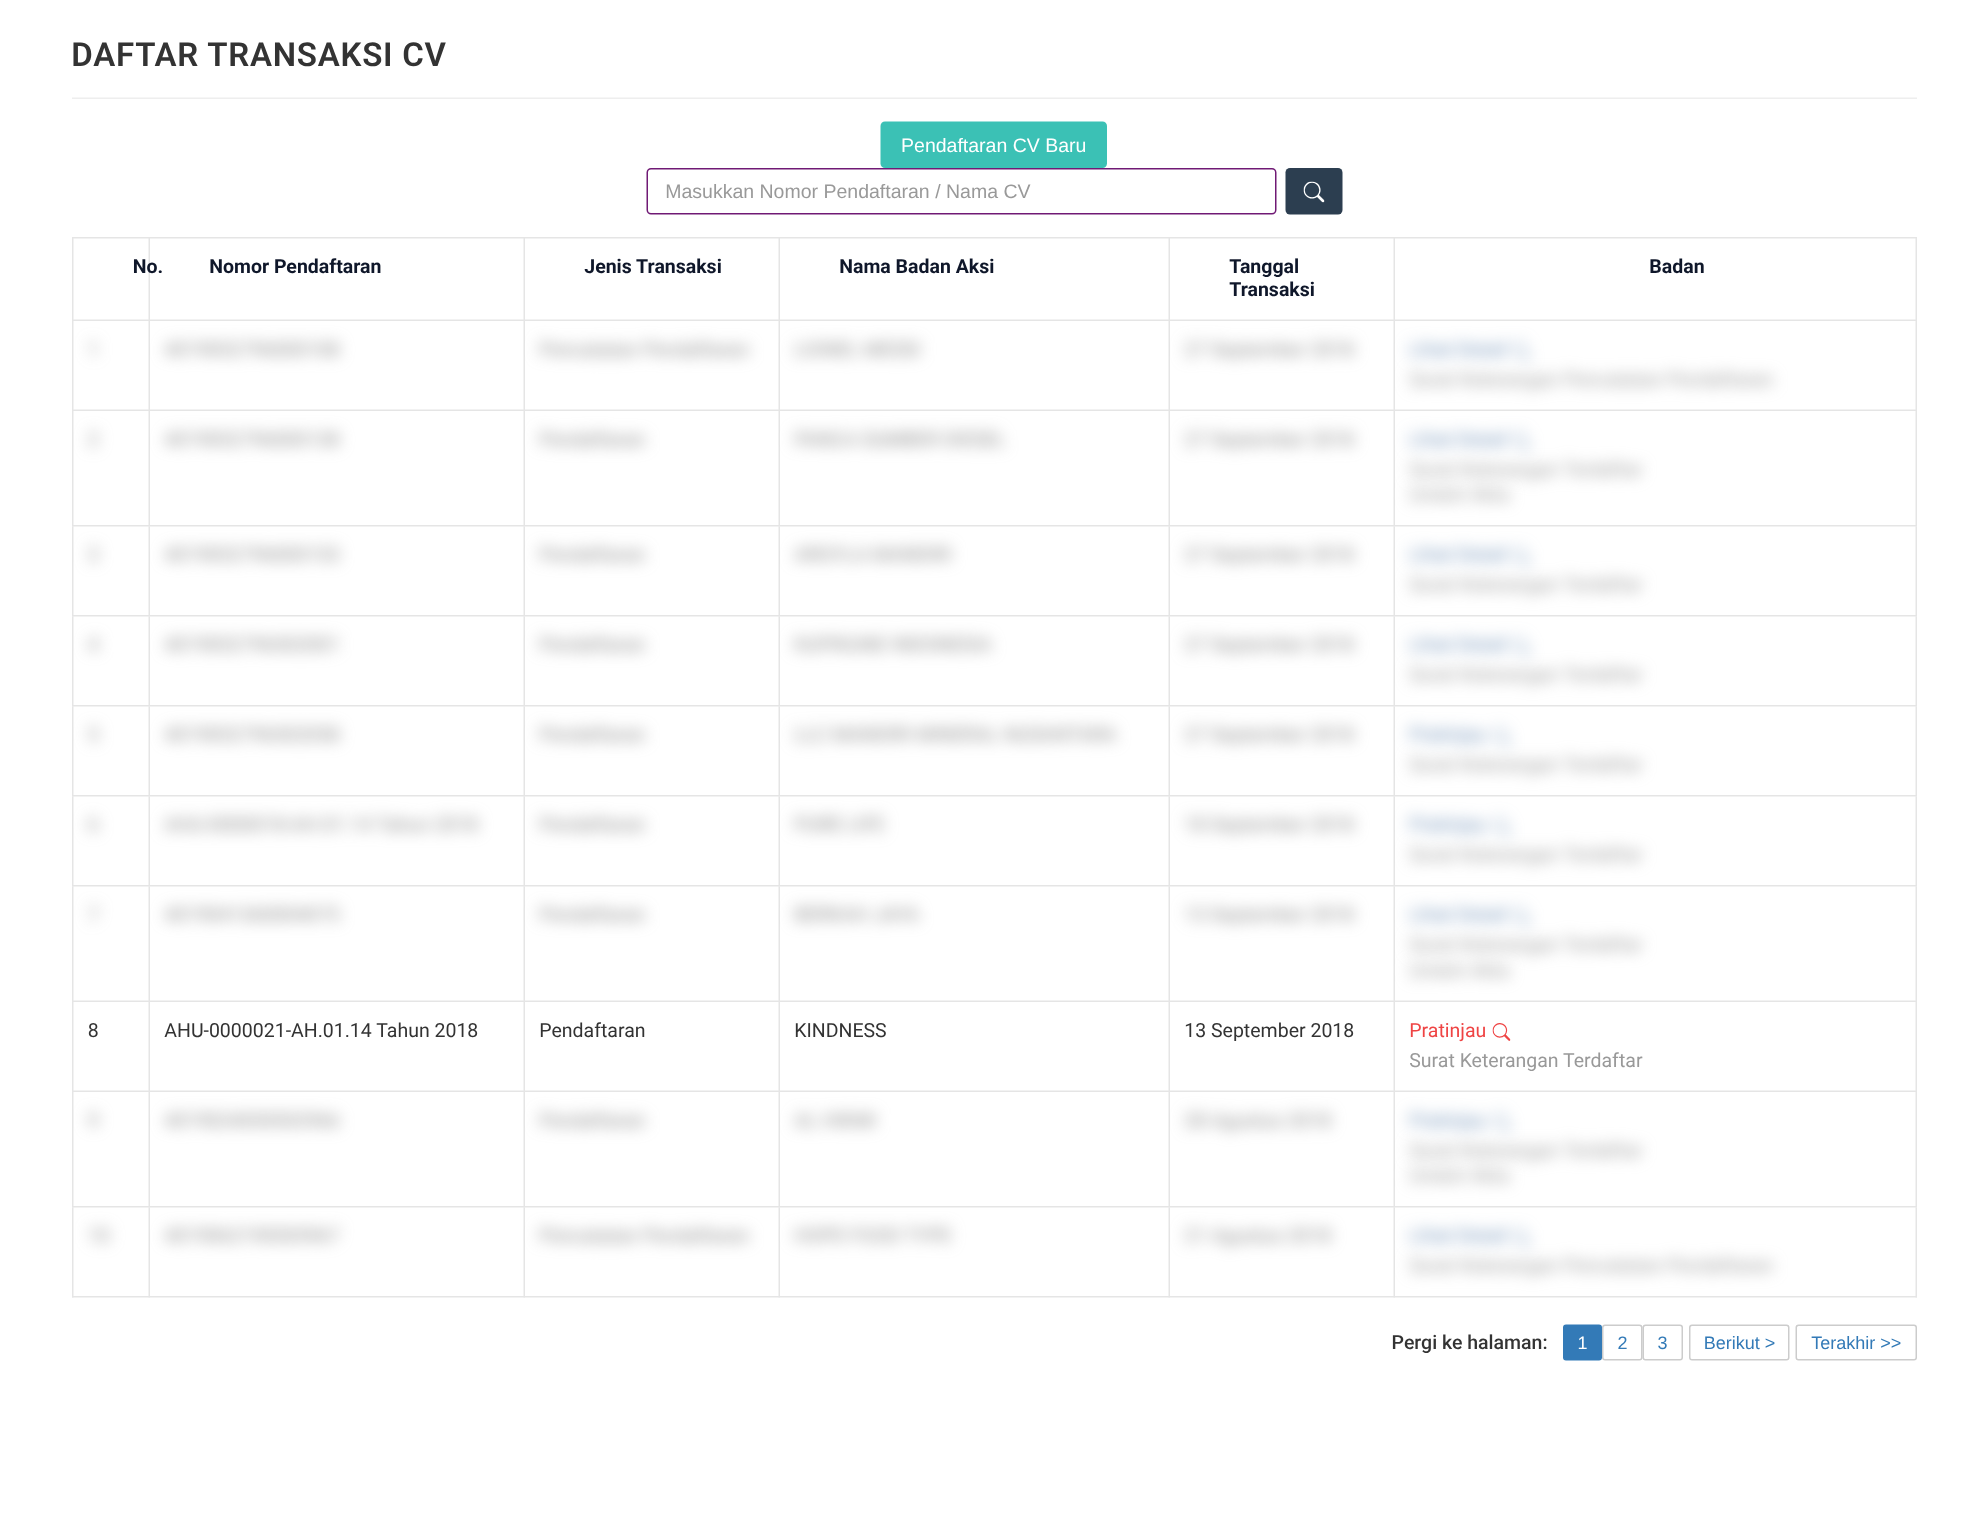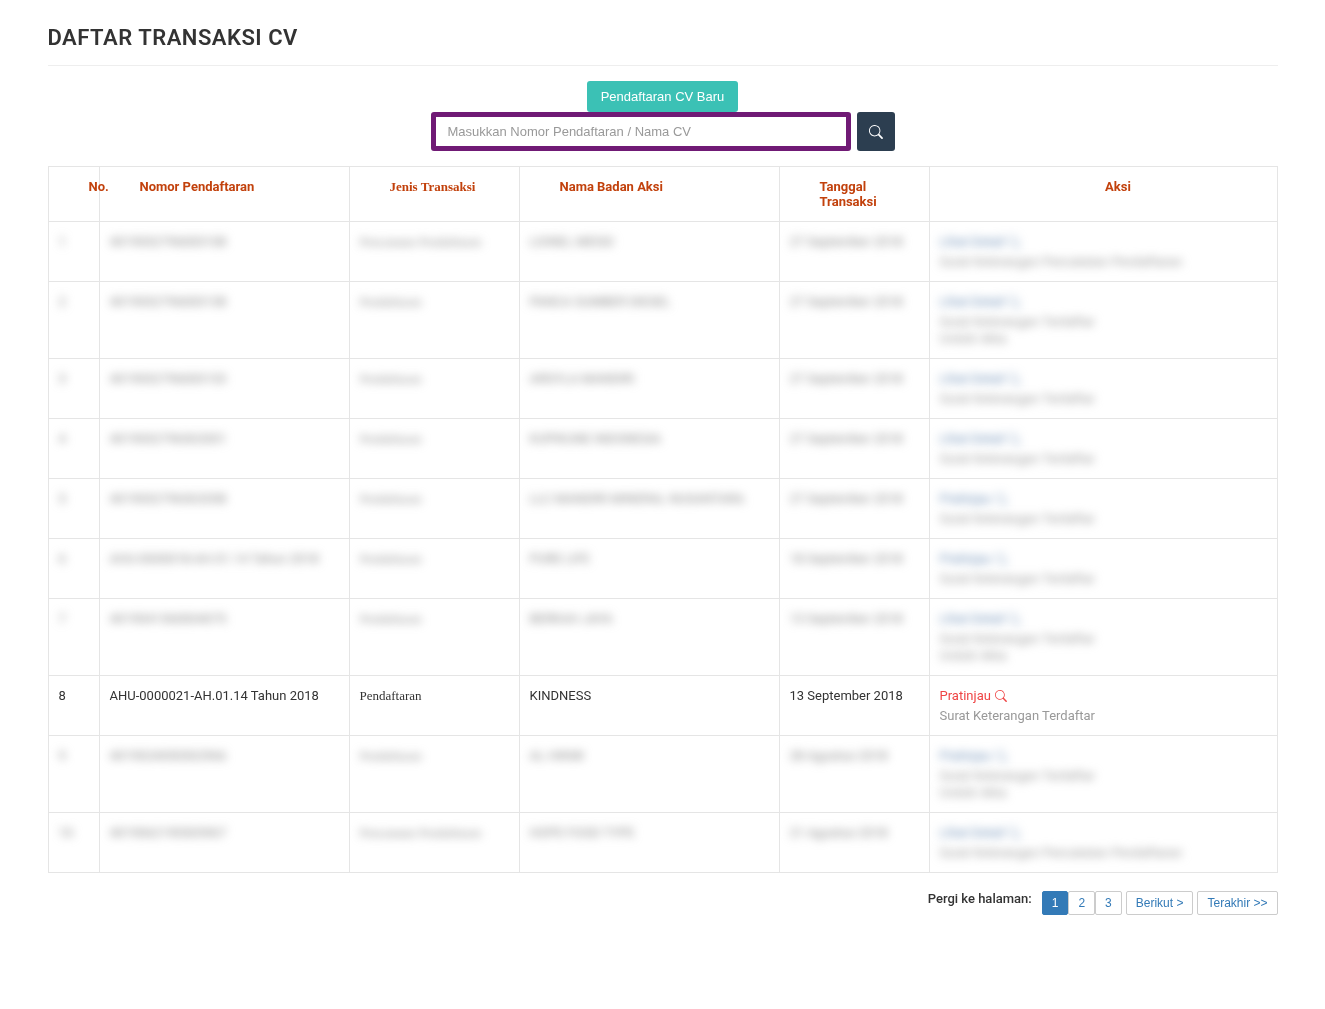--- a/index.html
+++ b/index.html
@@ -44,21 +44,21 @@
     color: #fff;
   }
   .btn-teal { background: #3bc1b5; }
   .search-group {
     display: flex;
     align-items: stretch;
   }
   .search-input {
     width: 420px;
     padding: 7px 12px;
-    border: 5px solid #701a75;
+    border: 1px solid #701a75;
     border-radius: 3px;
     font-size: 13px;
     color: #555;
   }
   .search-input::placeholder { color: #999; }
   .search-btn {
     background: #2c3e50;
     border: none;
     border-radius: 3px;
     width: 38px;
@@ -78,26 +78,26 @@
   th, td {
     padding: 12px 10px;
     text-align: left;
     border: 1px solid #e5e5e5;
     vertical-align: top;
     font-size: 13px;
   }
   th {
     font-weight: 700;
     background: #fff;
-    color: #c2410c;
+    color: #0f172a;
     padding-left: 40px;
   }
   th:nth-child(1), td:nth-child(1) { width: 45px; }
   th:nth-child(2), td:nth-child(2) { width: 250px; }
-  th:nth-child(3), td:nth-child(3) { width: 170px; font-family: Liberation Serif, serif; }
+  th:nth-child(3), td:nth-child(3) { width: 170px; }
   th:nth-child(4), td:nth-child(4) { width: 260px; }
   th:nth-child(5), td:nth-child(5) { width: 150px; }
   th:nth-child(6) { text-align: center; }
 
   .blurred td > * {
     filter: blur(5px);
     color: #888;
   }
   .blurred .action-col .action-link { color: #6b8db5; }
   .blurred .action-col .action-secondary { color: #999; }
@@ -113,20 +113,21 @@
   .action-link svg { width: 12px; height: 12px; fill: currentColor; }
   .action-secondary {
     color: #999;
     display: block;
     margin-top: 2px;
   }
 
   .paginator {
     display: flex;
     justify-content: flex-end;
+    align-items: center;
     gap: 4px;
     margin: 18px 0 30px;
     font-size: 13px;
   }
   .paginator-label { margin-right: 6px; color: #333; font-weight: 500; }
   .page-btn {
     border: 1px solid #ccc;
     background: #fff;
     padding: 4px 9px;
     font-size: 12px;
@@ -162,21 +163,21 @@
   </div>
 
   <table>
     <thead>
       <tr>
         <th>No.</th>
         <th>Nomor Pendaftaran</th>
         <th>Jenis Transaksi</th>
         <th>Nama Badan Aksi</th>
         <th>Tanggal Transaksi</th>
-        <th>Aksi</th>
+        <th>Badan</th>
       </tr>
     </thead>
     <tbody id="table-body">
         <tr class="blurred">
           <td><span>1</span></td>
           <td><span>4019052796000108</span></td>
           <td><span>Pencatatan Pendaftaran</span></td>
           <td><span>LIONEL MESSI</span></td>
           <td><span>27 September 2018</span></td>
           <td class="action-col"><a href="#" class="action-link">Lihat Detail <svg viewBox="0 0 16 16">

